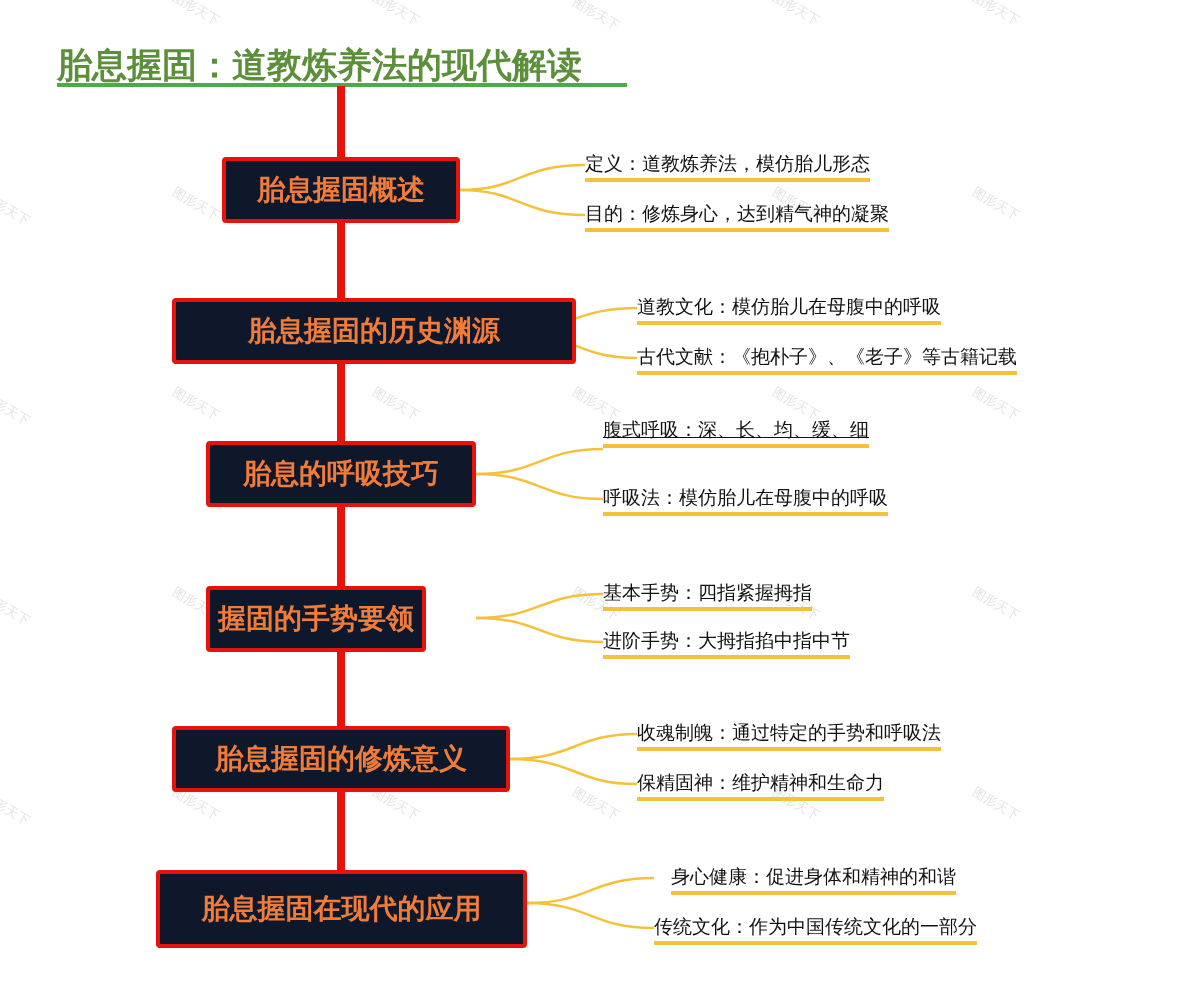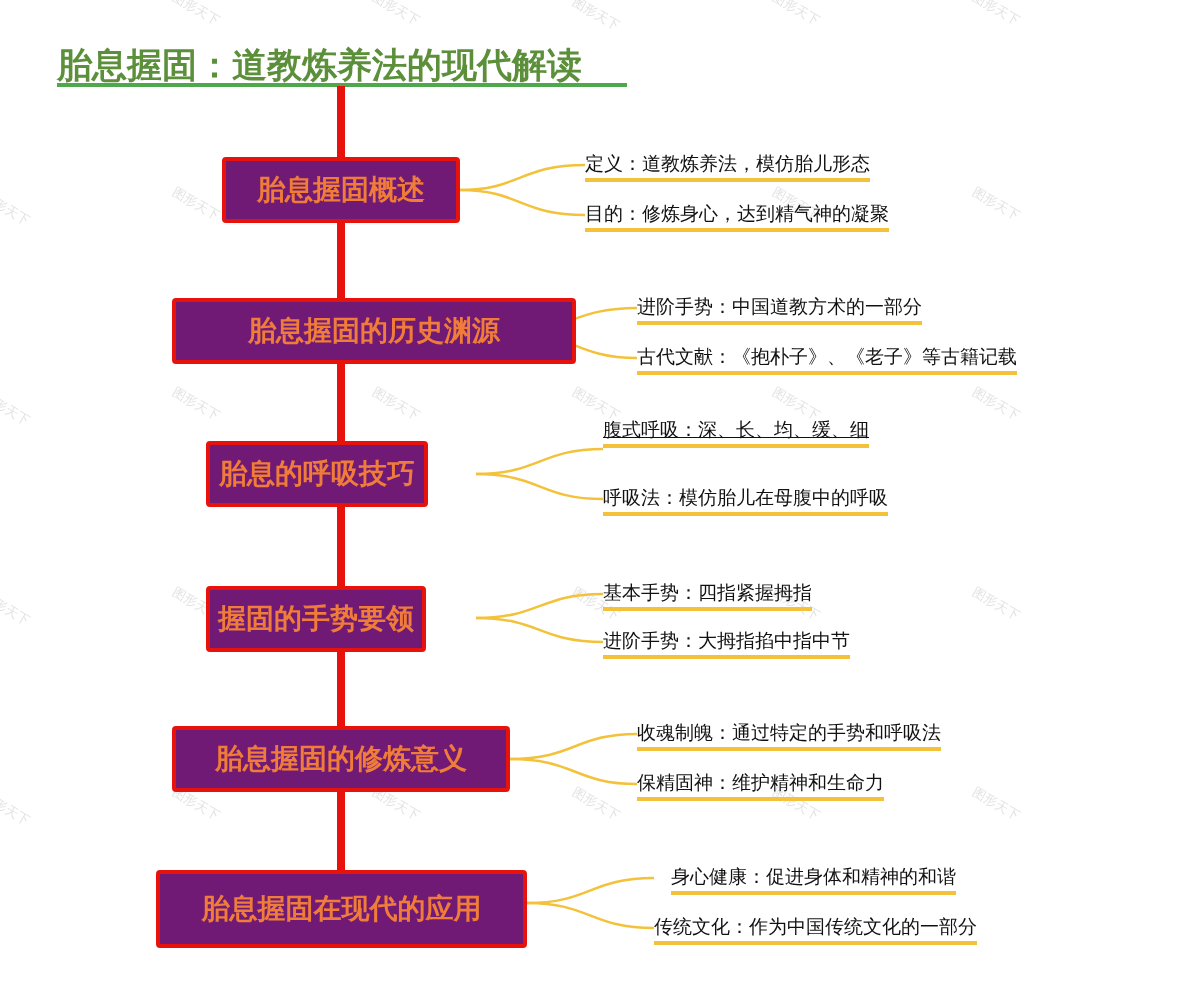--- a/index.html
+++ b/index.html
@@ -3,21 +3,21 @@
 <meta charset="utf-8">
 <style>
   html, body { margin: 0; padding: 0; background: #ffffff; }
   body { width: 1200px; height: 987px; position: relative; overflow: hidden;
          font-family: "DejaVu Sans", "Liberation Sans", sans-serif; }
   .title { position: absolute; left: 57px; top: 40px; font-size: 35px; font-weight: bold;
            color: #5b8f3a; line-height: 50px; white-space: nowrap; letter-spacing: 0px; }
   .title-underline { position: absolute; left: 57px; top: 83px; width: 570px; height: 4px; background: #4fa84d; }
   .spine { position: absolute; left: 337px; top: 86px; width: 8px; height: 790px; background: #e8120c; }
   .node { position: absolute; box-sizing: border-box; border: 4px solid #e8120c; border-radius: 4px;
-          background: #701a75; color: #f07c3a; font-weight: bold; font-size: 28px;
+          background: #0f172a; color: #f07c3a; font-weight: bold; font-size: 28px;
           display: flex; align-items: center; justify-content: center; white-space: nowrap; }
   .leaf { position: absolute; font-size: 19px; color: #111111; white-space: nowrap; line-height: 24px;
           padding-bottom: 3px; border-bottom: 4px solid #f3c23a; }
   svg.links { position: absolute; left: 0; top: 0; }
   .wm { position: absolute; font-size: 13px; color: #e3e3e3; transform: rotate(30deg); white-space: nowrap; }
 </style>
 </head>
 <body>
 
 <div>
@@ -72,24 +72,24 @@
 
 <div class="node" style="left:222px;top:157px;width:238px;height:66px;">
   <span>胎息握固概述</span>
 </div>
 <div class="leaf" style="left:585px;top:151px;">定义：道教炼养法，模仿胎儿形态</div>
 <div class="leaf" style="left:585px;top:201px;">目的：修炼身心，达到精气神的凝聚</div>
 
 <div class="node" style="left:172px;top:298px;width:404px;height:66px;">
   <span>胎息握固的历史渊源</span>
 </div>
-<div class="leaf" style="left:637px;top:294px;">进阶手势：中国道教方术的一部分</div>
+<div class="leaf" style="left:637px;top:294px;">道教文化：模仿胎儿在母腹中的呼吸</div>
 <div class="leaf" style="left:637px;top:344px;">古代文献：《抱朴子》、《老子》等古籍记载</div>
 
-<div class="node" style="left:206px;top:441px;width:222px;height:66px;">
+<div class="node" style="left:206px;top:441px;width:270px;height:66px;">
   <span>胎息的呼吸技巧</span>
 </div>
 <div class="leaf" style="left:603px;top:417px;text-decoration:underline;">腹式呼吸：深、长、均、缓、细</div>
 <div class="leaf" style="left:603px;top:485px;">呼吸法：模仿胎儿在母腹中的呼吸</div>
 
 <div class="node" style="left:206px;top:586px;width:220px;height:66px;">
   <span>握固的手势要领</span>
 </div>
 <div class="leaf" style="left:603px;top:580px;">基本手势：四指紧握拇指</div>
 <div class="leaf" style="left:603px;top:628px;">进阶手势：大拇指掐中指中节</div>

